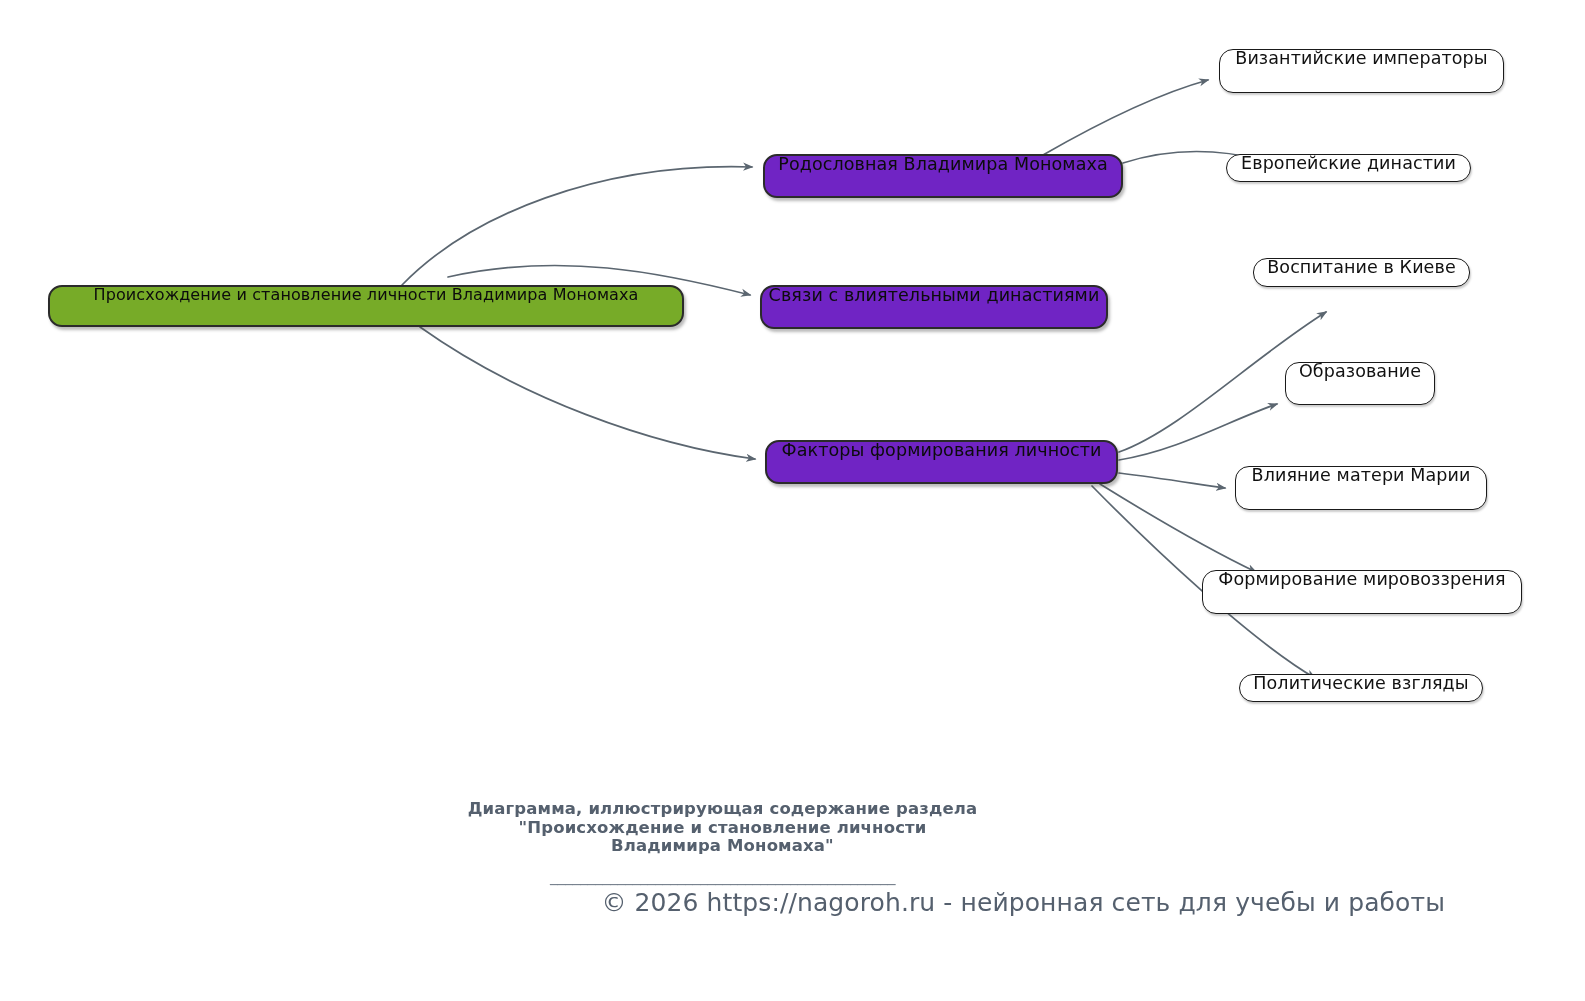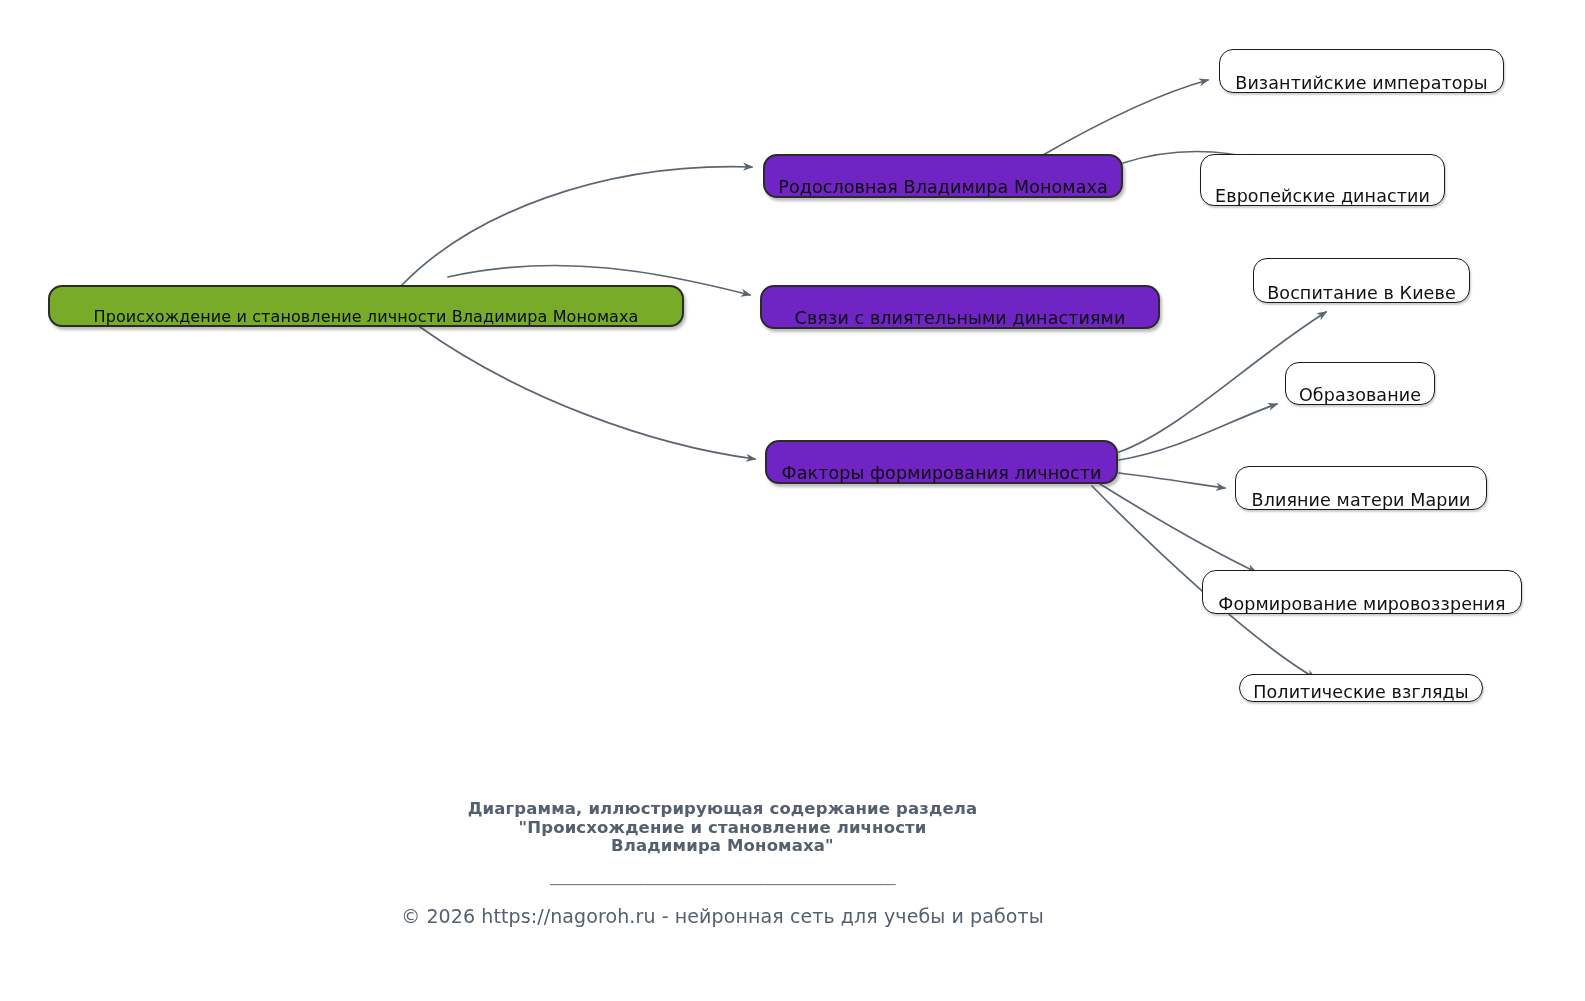--- a/index.html
+++ b/index.html
@@ -30,21 +30,21 @@
     top: 0;
     width: 1585px;
     height: 1001px;
     pointer-events: none;
   }
 
   .node {
     position: absolute;
     box-sizing: border-box;
     display: flex;
-    align-items: flex-end;
+    align-items: flex-start;
     justify-content: center;
     border-radius: 14px;
     white-space: nowrap;
     line-height: 1;
     letter-spacing: 0.1px;
   }
 
   .node-root {
     background: #77ab28;
     border: 2px solid #2b2b2b;
@@ -95,25 +95,26 @@
   #caption-divider {
     margin-top: 13px;
     color: #76808c;
     font-size: 16px;
     line-height: 14px;
     letter-spacing: -0.5px;
     font-weight: normal;
   }
 
   #footer-credit {
-    margin-top: 22px;
+    margin-top: 5px;
     color: #55606e;
-    font-size: 19px;
+    font-size: 25px;
     font-weight: normal;
     letter-spacing: 0.1px;
+    text-align: right;
   }
 </style>
 </head>
 <body style="background: rgb(255, 255, 255);">
 
 <div id="diagram-canvas">
 
   <svg id="edge-layer" viewBox="0 0 1585 1001" xmlns="http://www.w3.org/2000/svg">
     <defs>
       <marker id="arrowhead" markerWidth="11" markerHeight="9" refX="9" refY="4.5" orient="auto" markerUnits="userSpaceOnUse">
@@ -135,37 +136,37 @@
   </svg>
 
   <div class="node node-root" id="node-root" style="left: 48px; top: 285px; width: 636px; height: 42px; background: rgb(119, 171, 40); color: rgb(12, 12, 12);">
     <span class="node-label">Происхождение и становление личности Владимира Мономаха</span>
   </div>
 
   <div class="node node-branch" id="node-branch-1" style="left: 763px; top: 154px; width: 360px; height: 44px; background: rgb(112, 36, 196); color: rgb(12, 12, 12);">
     <span class="node-label">Родословная Владимира Мономаха</span>
   </div>
 
-  <div class="node node-branch" id="node-branch-2" style="left: 760px; top: 285px; width: 400px; height: 44px; background: rgb(112, 36, 196); color: rgb(12, 12, 12);">
+  <div class="node node-branch" id="node-branch-2" style="left: 760px; top: 285px; width: 348px; height: 44px; background: rgb(112, 36, 196); color: rgb(12, 12, 12);">
     <span class="node-label">Связи с влиятельными династиями</span>
   </div>
 
   <div class="node node-branch" id="node-branch-3" style="left: 765px; top: 440px; width: 353px; height: 44px; background: rgb(112, 36, 196); color: rgb(12, 12, 12);">
     <span class="node-label">Факторы формирования личности</span>
   </div>
 
   <div class="node node-leaf" id="node-leaf-1" style="left: 1219px; top: 49px; width: 285px; height: 44px; background: rgb(255, 255, 255); color: rgb(17, 17, 17);">
     <span class="node-label">Византийские императоры</span>
   </div>
 
-  <div class="node node-leaf" id="node-leaf-2" style="left: 1200px; top: 154px; width: 245px; height: 52px; background: rgb(255, 255, 255); color: rgb(17, 17, 17);">
+  <div class="node node-leaf" id="node-leaf-2" style="left: 1226px; top: 154px; width: 245px; height: 28px; background: rgb(255, 255, 255); color: rgb(17, 17, 17);">
     <span class="node-label">Европейские династии</span>
   </div>
 
-  <div class="node node-leaf" id="node-leaf-3" style="left: 1253px; top: 258px; width: 217px; height: 45px; background: rgb(255, 255, 255); color: rgb(17, 17, 17);">
+  <div class="node node-leaf" id="node-leaf-3" style="left: 1253px; top: 258px; width: 217px; height: 29px; background: rgb(255, 255, 255); color: rgb(17, 17, 17);">
     <span class="node-label">Воспитание в Киеве</span>
   </div>
 
   <div class="node node-leaf" id="node-leaf-4" style="left: 1285px; top: 362px; width: 150px; height: 43px; background: rgb(255, 255, 255); color: rgb(17, 17, 17);">
     <span class="node-label">Образование</span>
   </div>
 
   <div class="node node-leaf" id="node-leaf-5" style="left: 1235px; top: 466px; width: 252px; height: 44px; background: rgb(255, 255, 255); color: rgb(17, 17, 17);">
     <span class="node-label">Влияние матери Марии</span>
   </div>

